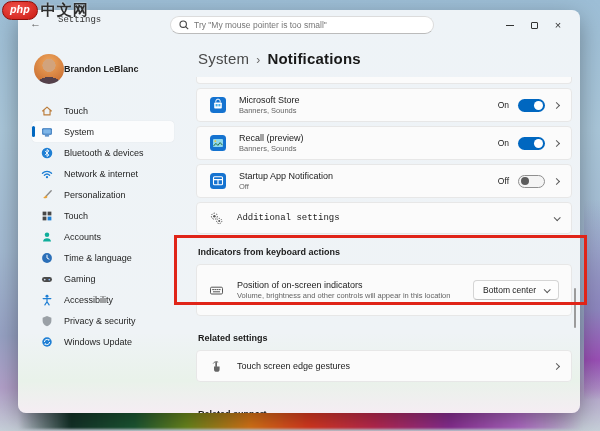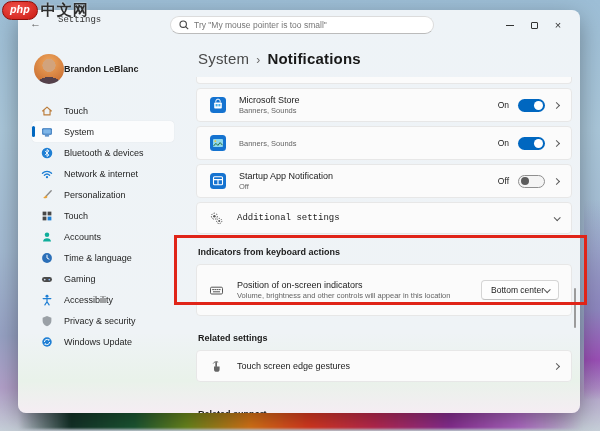--- a/index.html
+++ b/index.html
@@ -66,21 +66,21 @@
   .toggle.on { background:#0067c0; }
   .toggle.on::after { content:""; position:absolute; right:2px; top:2px; width:9px; height:9px; border-radius:50%; background:#fff; }
   .toggle.off { background:#f4f4f4; border:1px solid #8f8f8f; }
   .toggle.off::after { content:""; position:absolute; left:2px; top:1.5px; width:8px; height:8px; border-radius:50%; background:#5c5c5c; }
   .chev { display:inline-block; width:5px; height:5px; border-right:1.2px solid #5a5a5a; border-bottom:1.2px solid #5a5a5a; }
   .chev.right { transform:rotate(-45deg); }
   .chev.down  { transform:rotate(45deg) translateY(-1px); }
 
   .section-header { font-size:9px; font-weight:bold; color:#1b1b1b; margin:13px 0 7px 2px; }
   .dropdown { background:#fdfdfd; border:1px solid #d5d5d5; border-bottom-color:#c0c0c0; border-radius:4px;
-    height:20px; display:flex; align-items:center; padding:0 9px; font-size:8.5px; color:#1b1b1b; cursor:pointer; }
+    height:20px; display:flex; align-items:center; gap:8px; padding:0 9px; font-size:8.5px; color:#1b1b1b; cursor:pointer; }
 
   .scroll-thumb { position:absolute; right:4px; top:278px; width:2px; height:40px; background:#9b9b9b; border-radius:2px; }
 
   .annotation { position:absolute; left:174px; top:235px; width:413px; height:70px;
     border:3px solid #e02418; z-index:50; pointer-events:none; }
 
   .watermark { position:absolute; left:2px; top:1px; z-index:60; display:flex; align-items:center; gap:3px; }
   .wm-badge { background:radial-gradient(ellipse at 40% 35%,#f0514a,#ca1a12); color:#fff; font-weight:bold; font-style:italic;
     font-size:11px; padding:2px 7px 3px; border-radius:10px; border:1px solid #8e0d08;font-family:Liberation Mono, monospace; }
   .wm-site { font-size:15px; font-weight:bold; color:#2e2e2e; text-shadow:0 0 2px rgba(255,255,255,.8); letter-spacing:1px; }
@@ -264,20 +264,21 @@
         </div>
 
         <div class="card h34">
           <svg class="app-ico" viewBox="0 0 18 18">
               <rect x="1" y="1" width="16" height="16" rx="3.5" fill="#1573d0"></rect>
               <rect x="4" y="5" width="10" height="8" rx="1" fill="#8fd8ec"></rect>
               <circle cx="6.3" cy="7.2" r=".9" fill="#f3c73c"></circle>
               <path d="M4.5 12 l2.4-2.6 2 2 2.2-2.8 2.4 2.6" stroke="#2a6e3f" stroke-width="1" fill="none"></path>
             </svg>
           <div class="card-text">
+            <div class="card-title">Recall (preview)</div>
             <div class="card-sub">Banners, Sounds</div>
           </div>
           <div class="card-right">
             <span class="toggle-label">On</span>
             <span class="toggle on"></span>
             <span class="chev right"></span>
           </div>
         </div>
 
         <div class="card h34">

